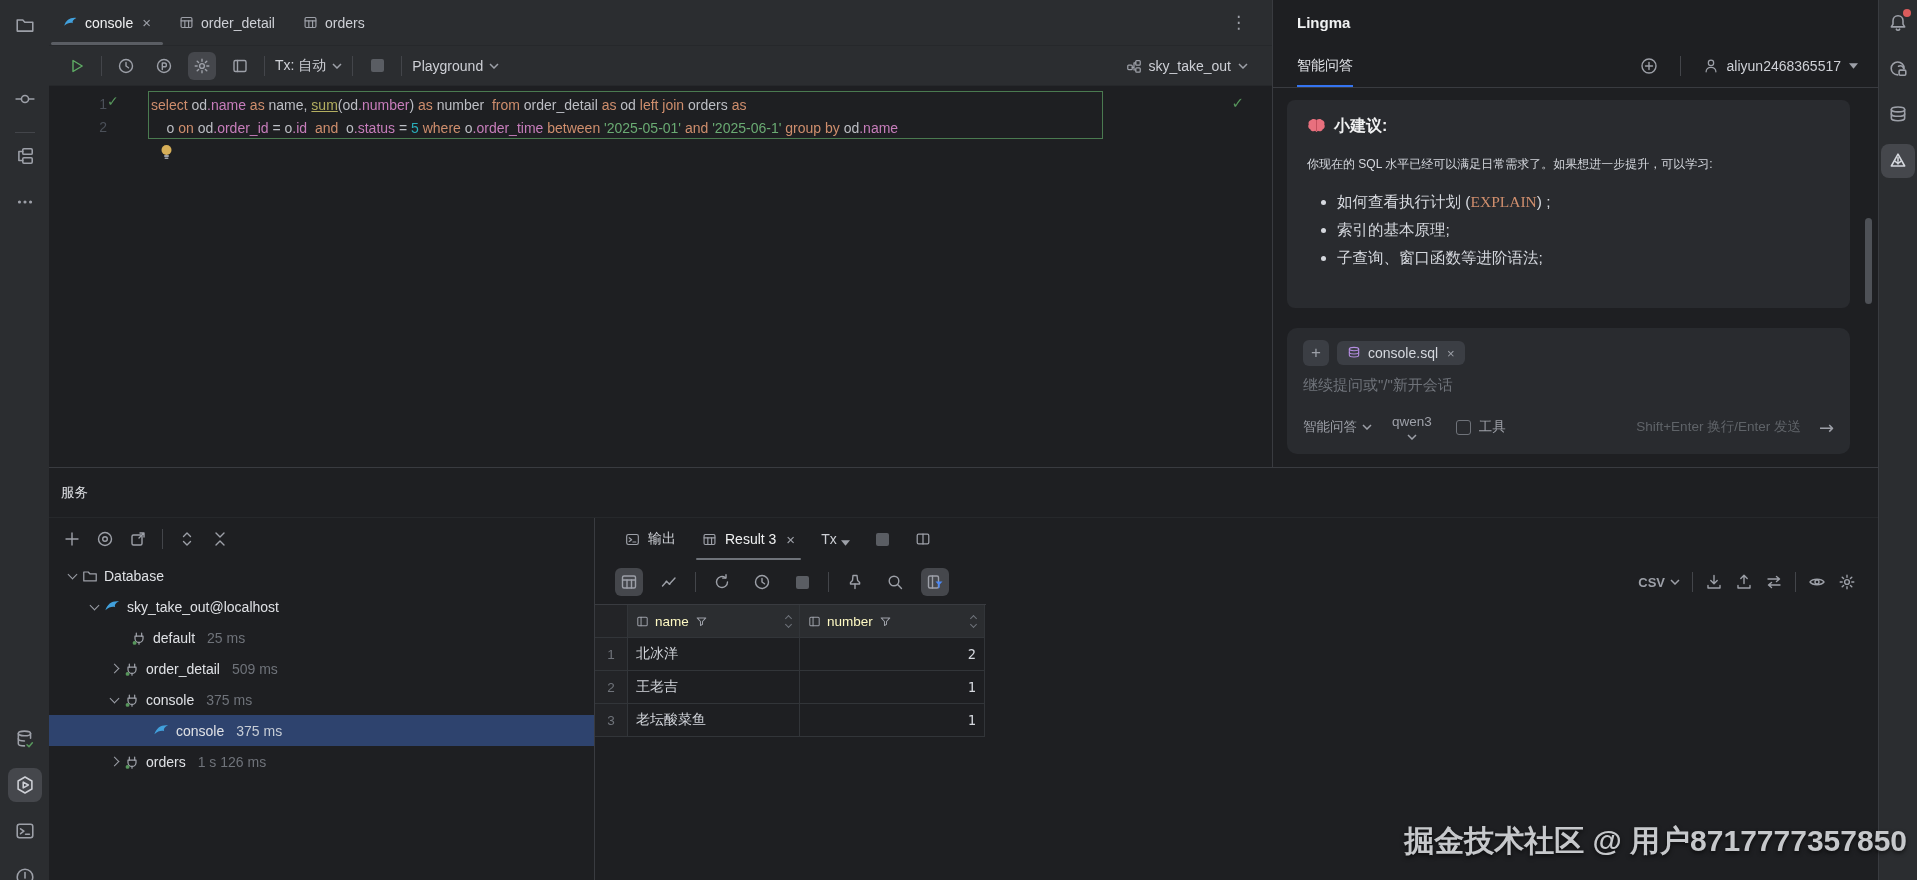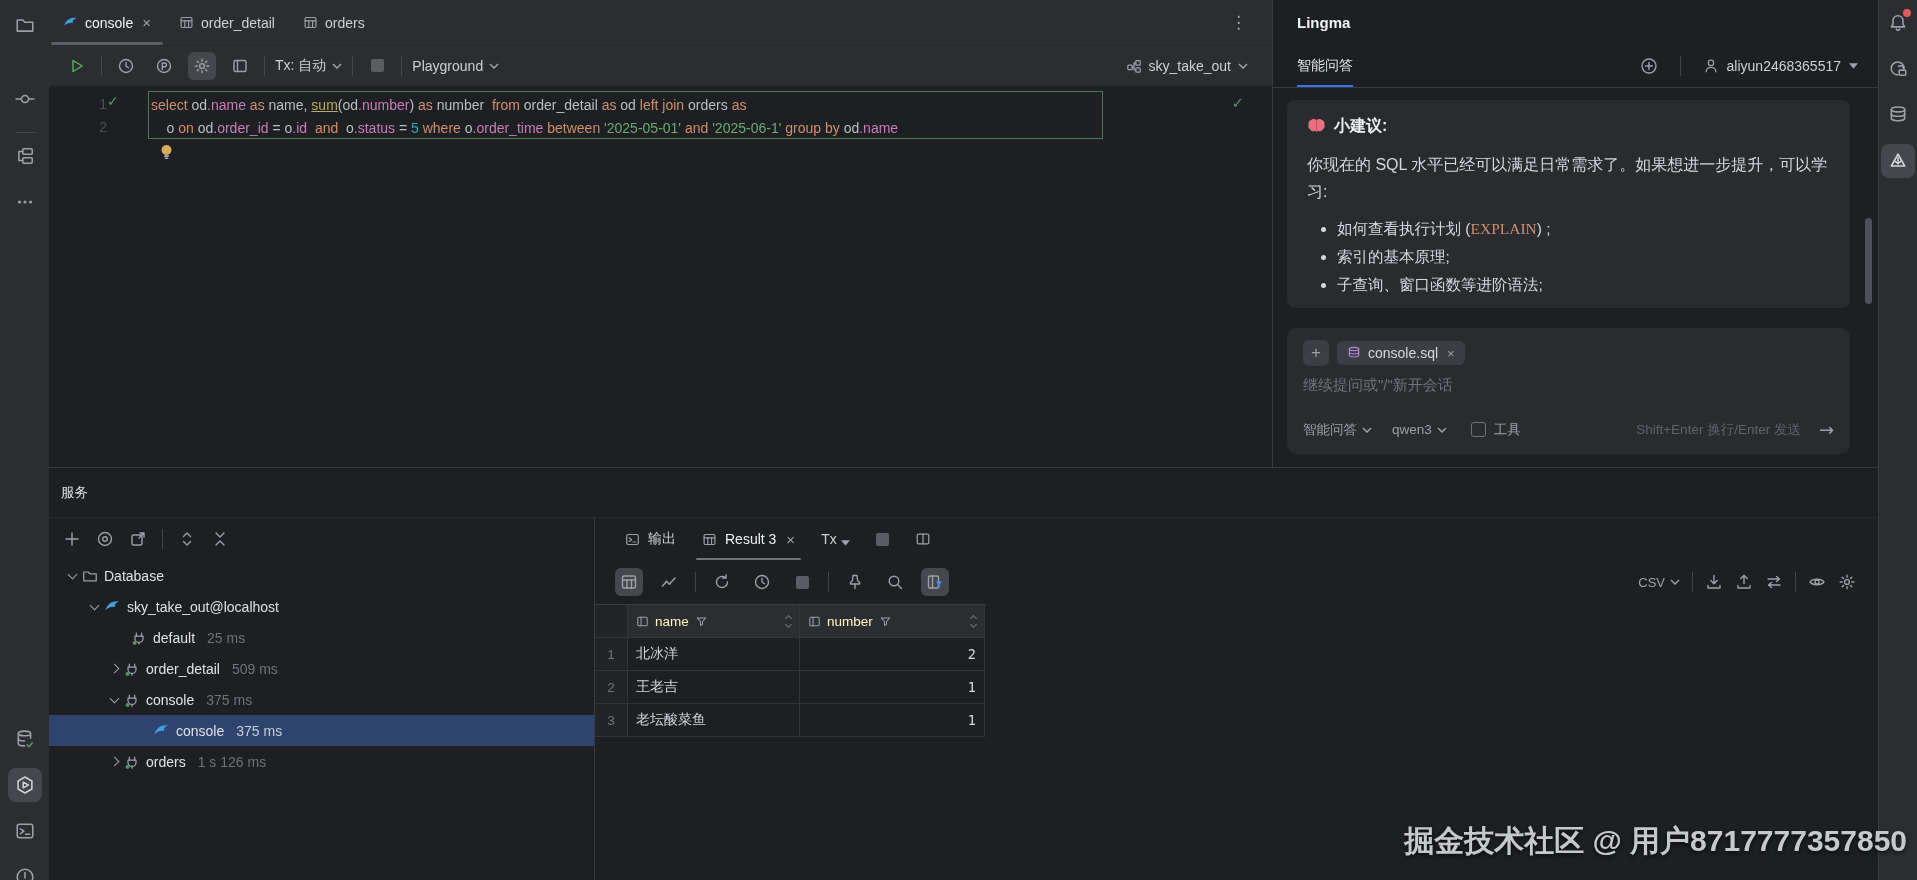--- a/index.html
+++ b/index.html
@@ -56,21 +56,21 @@
   .bulb{position:absolute;left:110px;top:58px;}
   
   .lingma{width:606px;flex:0 0 606px;border-left:1px solid var(--border);background:var(--bg0);display:flex;flex-direction:column;position:relative;}
   .lm-head{height:44px;display:flex;align-items:center;padding:0 24px;font-weight:bold;font-size:15px;color:#F0F1F2;}
   .lm-tabs{height:44px;display:flex;align-items:center;padding:0 20px 0 24px;border-bottom:1px solid var(--border);gap:14px;}
   .lm-tab{position:relative;height:100%;display:flex;align-items:center;color:var(--txt);}
   .lm-tab::after{content:"";position:absolute;left:0;right:0;bottom:0;height:2px;background:var(--blue);}
   .lm-account{display:flex;align-items:center;gap:8px;color:#CED0D6;}
   .lm-chat{position:absolute;left:14px;right:28px;top:100px;height:208px;background:var(--card);border-radius:8px;padding:16px 20px;overflow:hidden;}
   .lm-chat-h{display:flex;align-items:center;gap:8px;font-size:16px;font-weight:bold;color:#F0F1F2;}
-  .lm-body{margin-top:14px;font-size:16px;line-height:27px;color:#D5D8DE;}
+  .lm-body{margin-top:14px;font-size:12px;line-height:27px;color:#D5D8DE;}
   .lm-bullets{margin:10px 0 0 30px;font-size:15.5px;line-height:28px;color:#D5D8DE;}
   .lm-bullets li{list-style:disc;}
   .lm-code{font-family:Liberation Serif, serif;color:var(--kw);}
   .lm-scroll{position:absolute;right:6px;top:218px;width:7px;height:86px;border-radius:4px;background:#4E5157;}
   .lm-input{position:absolute;left:14px;right:28px;top:328px;height:126px;background:var(--card);border-radius:10px;padding:12px 16px;display:flex;flex-direction:column;}
   .chiprow{display:flex;align-items:center;gap:8px;}
   .plusbtn{width:26px;height:26px;border-radius:6px;background:var(--chip);display:flex;align-items:center;justify-content:center;color:var(--muted);font-size:17px;}
   .chip{display:flex;align-items:center;gap:7px;background:var(--chip);border-radius:6px;padding:4px 10px;color:#D5D8DE;font-size:14px;}
   .chip .closex{font-size:13px;}
   .lm-ta{margin-top:10px;background:transparent;border:0;outline:0;resize:none;flex:1;color:var(--txt);font-size:15px;}
@@ -94,21 +94,21 @@
   .chev.down{transform:rotate(45deg);margin-top:-3px;}
   .chev.right{transform:rotate(-45deg);}
   .ind{display:inline-block;flex:0 0 auto;}
   
   .resultpane{flex:1;display:flex;flex-direction:column;min-width:0;position:relative;}
   .res-tabs{height:42px;display:flex;align-items:center;padding-left:20px;gap:6px;}
   .rtab{display:flex;align-items:center;gap:8px;padding:0 10px;height:100%;position:relative;color:#CED0D6;}
   .rtab.active{color:#F0F1F2;}
   .rtab.active::after{content:"";position:absolute;left:4px;right:4px;bottom:0;height:2px;background:#6F737A;border-radius:2px;}
   .res-toolbar{height:44px;display:flex;align-items:center;gap:12px;padding:0 22px 0 20px;}
-  .rtb-right{margin-left:auto;display:flex;align-items:center;gap:12px;color:var(--muted);font-size:13px;}
+  .rtb-right{margin-left:auto;display:flex;align-items:center;gap:12px;color:var(--muted);font-size:13px;font-weight:bold;}
   .grid-table{display:grid;grid-template-columns:33px 172px 185px;border-top:1px solid var(--border);width:391px;margin-left:0;}
   .gcell{height:33px;border-right:1px solid #323539;border-bottom:1px solid #323539;display:flex;align-items:center;padding:0 8px;font-size:13.5px;}
   .ghead{background:var(--bg1);color:#fef9c3;font-family:"DejaVu Sans Mono",monospace;gap:6px;}
   .gnum{justify-content:center;color:var(--dim);background:#232427;}
   .gname{color:#D5D8DE;font-size:14px;}
   .gval{justify-content:flex-end;color:#D5D8DE;font-family:"DejaVu Sans Mono",monospace;}
   .sorticon{margin-left:auto;display:flex;flex-direction:column;gap:1px;align-items:center;}
   .sorticon i{width:5px;height:5px;border-right:1.3px solid var(--dim);border-bottom:1.3px solid var(--dim);display:block;}
   .sorticon .up{transform:rotate(-135deg);} .sorticon .dn{transform:rotate(45deg);}
   
@@ -356,21 +356,21 @@
             </div>
           </div>
           <textarea class="lm-ta" placeholder="继续提问或&quot;/&quot;新开会话" style=""></textarea>
           <div class="lm-ctrl">
             <span style="display:flex;align-items:center;gap:5px;">
               <span>智能问答</span>
               <svg class="cv" viewBox="0 0 10 6">
                   <path d="M1 1l4 4 4-4"></path>
                 </svg>
             </span>
-            <span style="display:flex;align-items:center;gap:5px;margin-left:12px;">
+            <span style="display:flex;align-items:center;gap:5px;margin-left:12px;flex-direction:column;">
               <span>qwen3</span>
               <svg class="cv" viewBox="0 0 10 6">
                   <path d="M1 1l4 4 4-4"></path>
                 </svg>
             </span>
             <span class="cbox" style="margin-left:16px;"></span>
             <span>工具</span>
             <span class="hint">Shift+Enter 换行/Enter 发送</span>
             <span class="sendarrow">→</span>
           </div>

